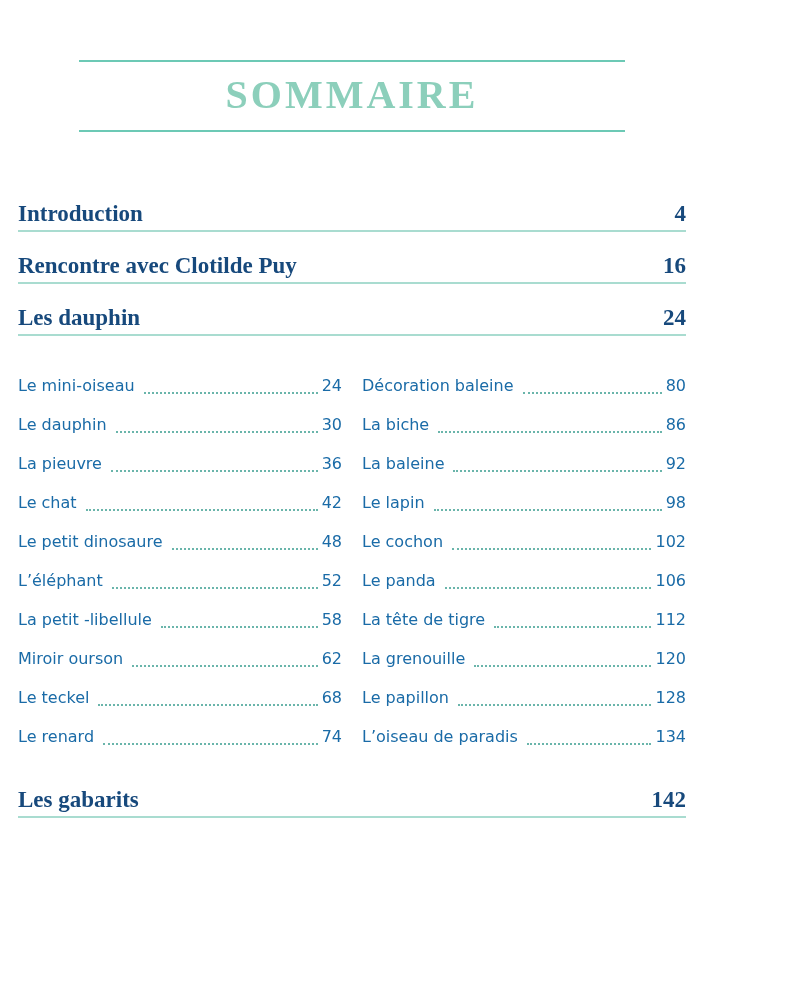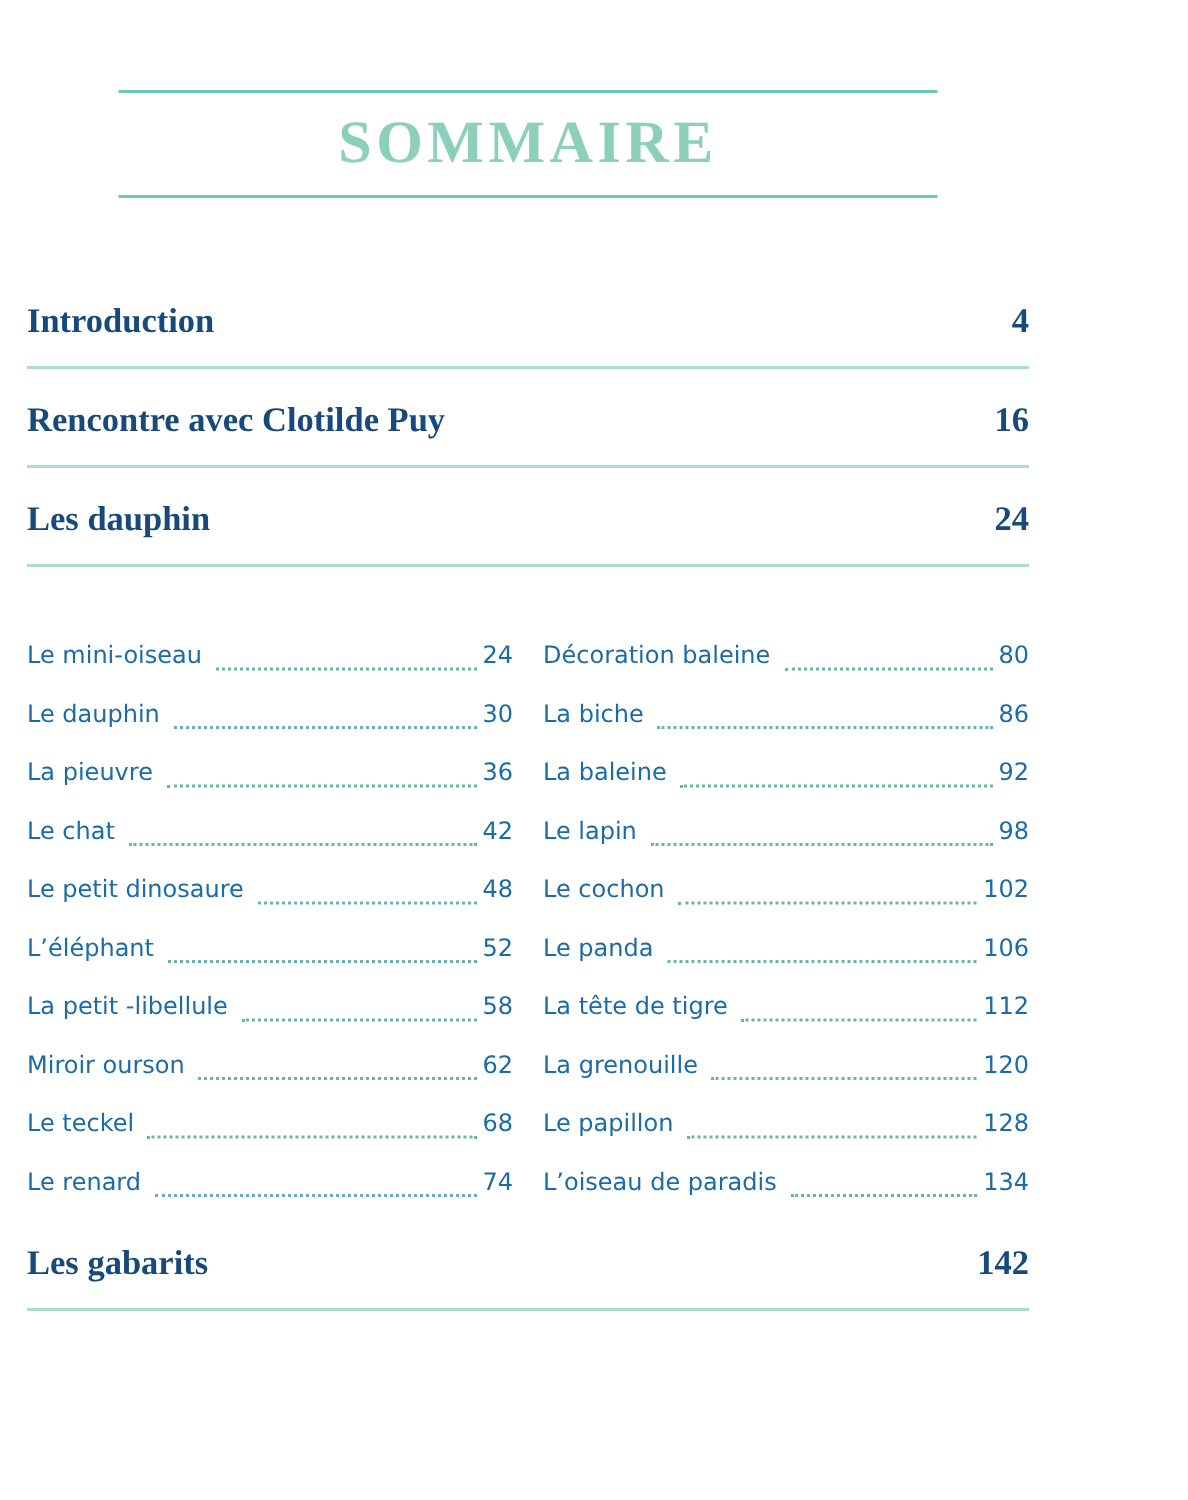--- a/index.html
+++ b/index.html
@@ -41,41 +41,41 @@
     width:668px;
     margin:0 auto;
   }
   
   .sections{margin-top:70px;}
   .section-row{
     display:flex;
     justify-content:space-between;
     align-items:flex-end;
     border-bottom:2px solid var(--section-rule);
-    padding-bottom:18px;
+    padding-bottom:4px;
     margin-top:22px;
     color:var(--section-text);
     font-size:23px;
     line-height:24px;
     font-weight:bold;
   }
   .sections .section-row:first-child{margin-top:0;}
   
   .projects{
     margin-top:30px;
     display:flex;
     gap:20px;
   }
   .proj-col{
     flex:1;
     min-width:0;
   }
   .item{
     display:flex;
-    align-items:flex-end;
+    align-items:center;
     height:39px;
     font-family:"DejaVu Sans",sans-serif;
     font-size:16px;
     line-height:20px;
     color:var(--item-text);
     font-weight:500;
   }
   .item .label{white-space:nowrap;padding-right:5px;}
   .item .leader{
     flex:1;

